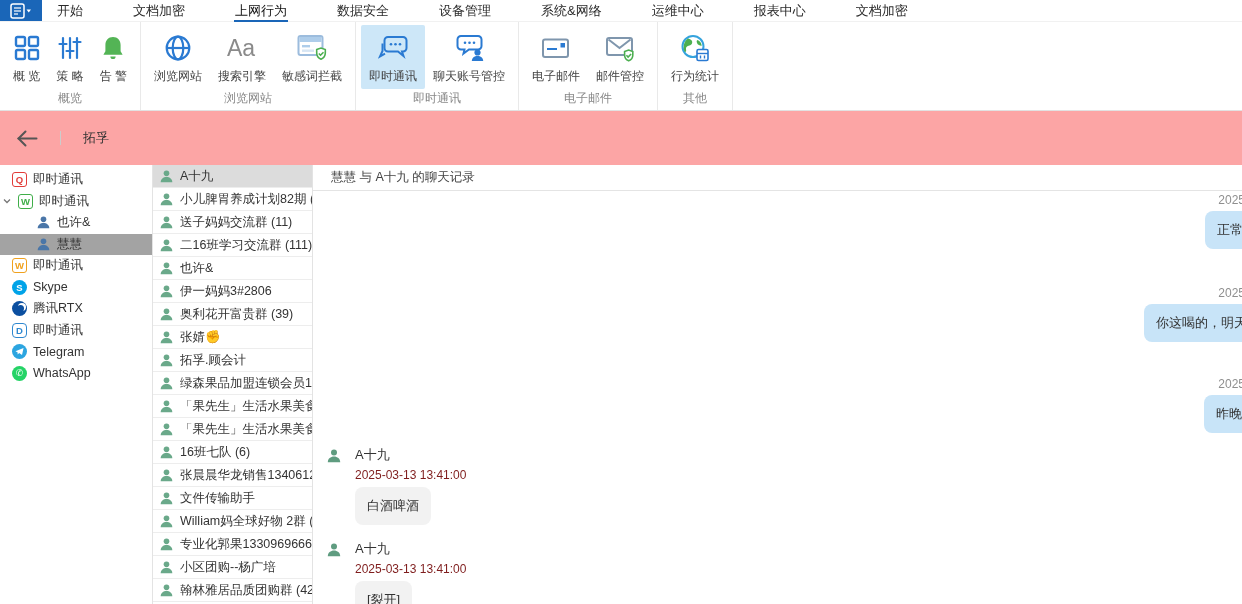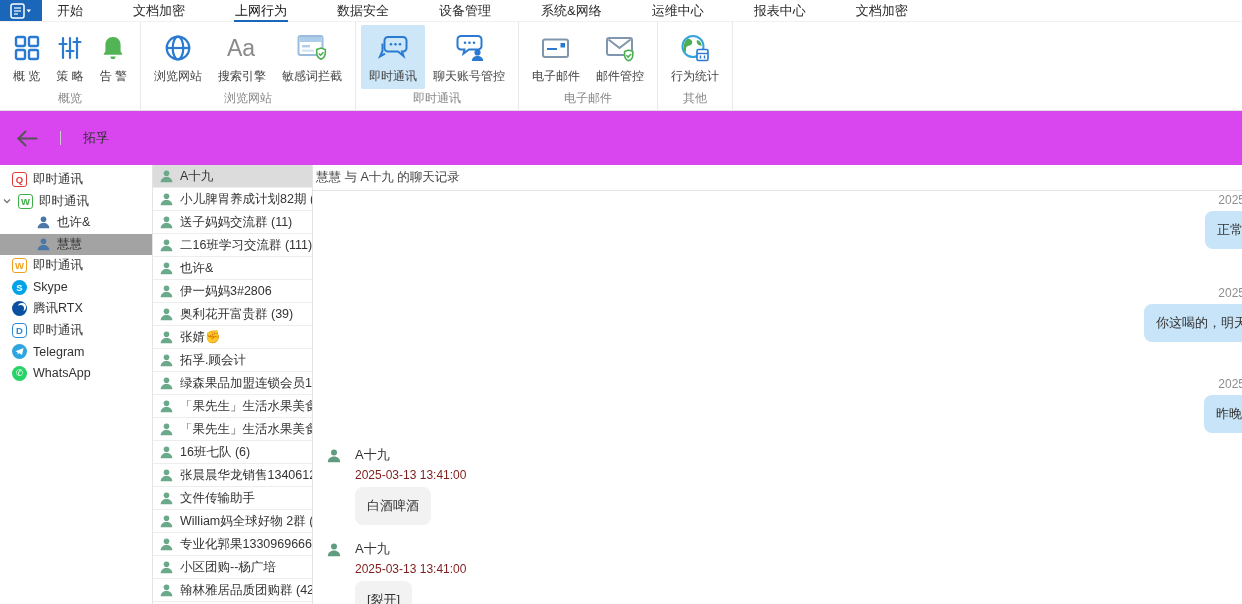--- a/index.html
+++ b/index.html
@@ -18,21 +18,21 @@
   
   .ribbon { height:89px; display:flex; align-items:stretch; border-bottom:1px solid #e2e2e2; background:#fff; }
   .rgroup { display:flex; flex-direction:column; border-right:1px solid #e9e9e9; }
   .rbtns { flex:1; display:flex; align-items:flex-start; padding:3px 5px 0; }
   .rbtn { display:flex; flex-direction:column; gap:2px; padding:5px 8px 4px; border-radius:2px; }
   .rbtn .ric { height:36px; display:flex; align-items:center; justify-content:center; }
   .rbtn .rlabel { font-size:12px; color:#444; white-space:nowrap; }
   .rbtn.selected { background:#cde7f8; }
   .rcaption { text-align:center; font-size:12px; color:#888; padding:1px 0 5px; white-space:nowrap; }
   
-  .pathbar { height:54px; display:flex; align-items:center; background:#d946ef; }
+  .pathbar { height:54px; display:flex; align-items:center; background:#fca5a5; }
   .back { margin-left:16px; display:flex; align-items:center; }
   .pdiv { width:1px; height:14px; background:#ccc; margin-left:22px; }
   .ptitle { margin-left:22px; font-size:13px; color:#333; }
   
   .content { display:flex; height:439px; align-items:stretch; }
   .sidebar { width:152px; padding-top:4px; font-size:12.5px; overflow:hidden; flex:none; }
   .s-row { height:21.5px; display:flex; align-items:center; gap:6px; padding-left:12px; white-space:nowrap; }
   .s-row.lvl1 { padding-left:36px; }
   .s-row.sel { background:#a3a3a3; }
   .s-row.has-chev { padding-left:2px; }
@@ -58,21 +58,21 @@
   .pi svg { display:block; }
   
   .clist { width:161px; flex:none; border-left:1px solid #e3e3e3; border-right:1px solid #e3e3e3;
            font-size:12.5px; overflow:hidden; }
   .c-row { height:23px; display:flex; align-items:center; gap:6px; padding-left:6px;
            border-bottom:1px solid #ededed; white-space:nowrap; overflow:hidden; }
   .c-row.sel { background:#dcdcdc; }
   .c-label { overflow:hidden; text-overflow:clip; }
   
   .chat { flex:1; display:flex; flex-direction:column; overflow:hidden; }
-  .chat-h { height:26px; line-height:25px; padding-left:3px; font-size:12.5px; color:#444;
+  .chat-h { height:26px; line-height:25px; padding-left:18px; font-size:12.5px; color:#444;
             border-bottom:1px solid #e4e4e4; flex:none; }
   .msgs { flex:1; position:relative; overflow:hidden; }
   .t-right { text-align:right; font-size:12px; color:#8f8f8f; margin-right:-3px; white-space:nowrap; }
   .row-r { display:flex; justify-content:flex-end; }
   .bubble { display:inline-block; border-radius:8px; padding:10px 12px; font-size:13px;
             white-space:nowrap; color:#333; }
   .out { background:#c8e4f8; }
   .in  { background:#f2f2f2; }
   .mt1 { margin-top:2px; }
   .o1  { margin-right:-13px; margin-top:4px; }

